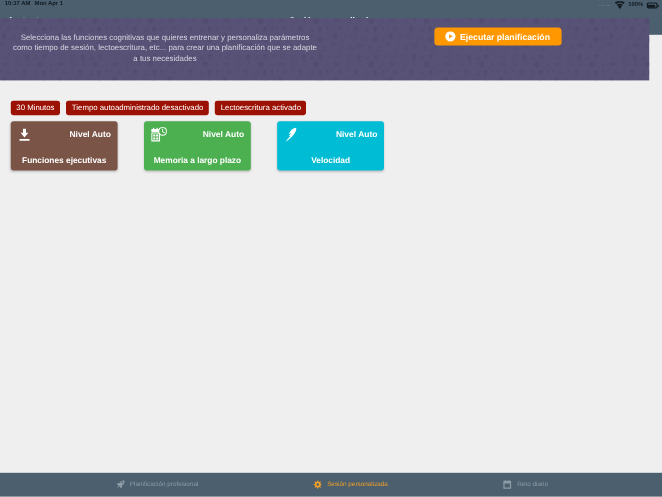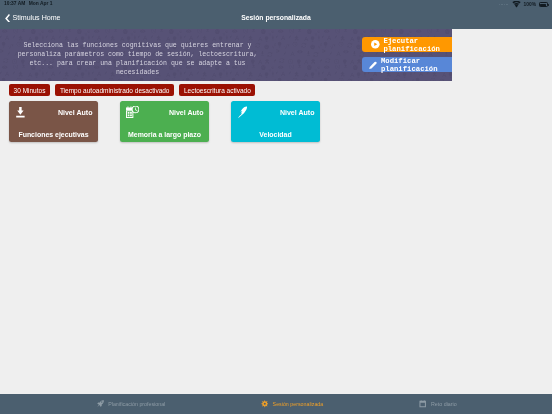--- a/index.html
+++ b/index.html
@@ -24,22 +24,22 @@
   .battery b { display:block; width:100%; height:100%; background:#121b22; border-radius:.5px; }
   .battery:after { content:''; position:absolute; right:-1.8px; top:1.3px; width:1.1px; height:2px;
       background:#121b22; border-radius:0 .8px .8px 0; }
 
   .nav-back { position:absolute; left:5.2px; top:13.5px; display:flex; align-items:center; gap:2.2px;
       color:#fff; font-size:7.1px; }
   .nav-title { position:absolute; left:0; top:13.6px; width:552px; text-align:center; color:#fff;
       font-size:6.8px; font-weight:bold; }
 
   
-  .header { position:absolute; left:0; top:29px; width:452px; height:52px; background:#575276;
-      overflow:hidden;font-family:Liberation Mono, monospace; }
+  .header { position:absolute; left:0; top:15px; width:541px; height:52px; background:#575276;
+      overflow:hidden; }
   .header-pattern { position:absolute; left:0; top:0; width:552px; height:52px; }
   .header-text { position:absolute; left:10px; top:11.5px; width:255px; color:#d6d4e0;
       font-size:6.55px; line-height:9.2px; text-align:center; }
   .btn { position:absolute; left:362px; width:105.5px; height:15.6px; border-radius:3px; color:#fff;
       font-size:7.25px; font-weight:bold; display:flex; align-items:center; }
   .btn-run { top:7.9px; background:#ff9800; }
   .btn-edit { top:27.9px; background:#5887d7; }
   .btn-ic { width:10px; height:10px; margin:0 4px 0 11px; flex:0 0 auto; display:block; }
   .play-ic { width:8.6px; height:8.6px; margin:0 3.4px 0 9.4px; }
   .pen-ic { width:8.2px; height:8.2px; margin:0 3.4px 0 7.4px; }
@@ -185,26 +185,20 @@
 </svg>
     <div class="header-text">Selecciona las funciones cognitivas que quieres entrenar y personaliza parámetros como tiempo de sesión, lectoescritura, etc... para crear una planificación que se adapte a tus necesidades</div>
 
     <div class="btn btn-run">
       <svg class="btn-ic play-ic" viewBox="0 0 20 20">
         <circle cx="10" cy="10" r="10" fill="#ffffff"></circle>
         <path d="M7.6 5.9 14.4 10 7.6 14.1z" fill="#ff9800"></path>
       </svg>
       <span>Ejecutar planificación</span>
     </div>
-    <div class="btn btn-edit">
-      <svg class="btn-ic pen-ic" viewBox="0 0 20 20">
-        <path d="M0.5 19.5 1.9 14.4 13.6 2.7a3 3 0 0 1 4.2 0 3 3 0 0 1 0 4.2L6.1 18.6z" fill="#ffffff"></path>
-      </svg>
-      <span>Modificar planificación</span>
-    </div>
   </div>
 
   <div class="chips">
     <div class="chip">30 Minutos</div>
     <div class="chip">Tiempo autoadministrado desactivado</div>
     <div class="chip">Lectoescritura activado</div>
   </div>
 
   <div class="cards">
     <div class="card c1">

